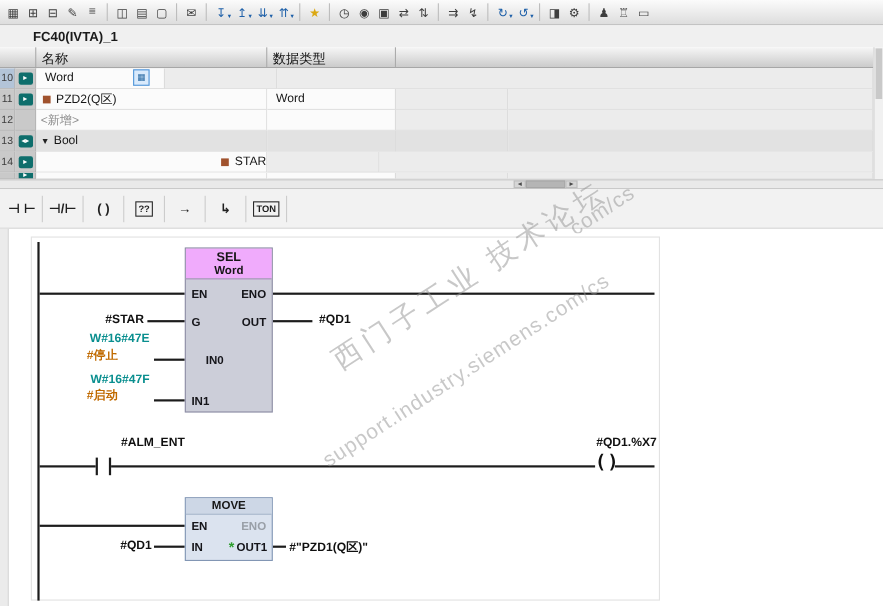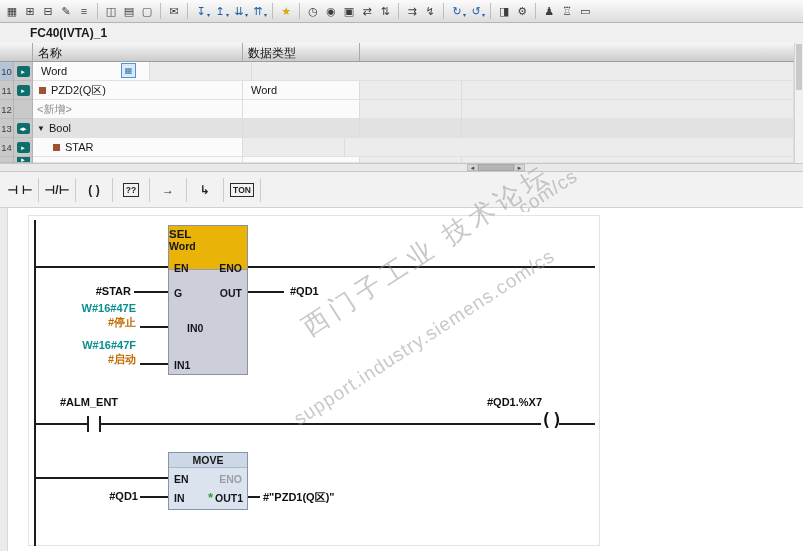--- a/index.html
+++ b/index.html
@@ -44,21 +44,21 @@
   .c-type{flex:0 0 117px;padding-left:8px;position:relative;}
   .c-def{flex:0 0 102px;}
   .c-com{flex:1 1 auto;}
   .bg-white{background:#fbfbfb;}
   .bg-gray{background:#ececec;}
   .row-section .c-name,.row-section .c-type,.row-section .c-def,.row-section .c-com{background:#e2e2e2;}
   .editing{background:#fff;border:1px solid #6f6f6f;}
   .varicon{width:13px;height:11px;background:#0e6e6c;border-radius:2px;color:#fff;
            font-size:7px;line-height:11px;text-align:center;display:block;}
   .bullet{width:7px;height:7px;background:#a0522d;margin:0 5px 0 2px;flex:0 0 auto;}
-  .indent{padding-left:18px;}
+  .indent{padding-left:18px;justify-content:flex-end;}
   .newtext{color:#8c8c8c;}
   .tri{font-size:8px;margin-right:4px;color:#222;}
   .type-btn{position:absolute;right:13px;top:1px;width:15px;height:15px;background:#d9eafc;
             border:1px solid #4f94d8;font-size:8px;color:#2e6da4;display:flex;
             align-items:center;justify-content:center;}
 
   .vscroll{position:absolute;left:794px;top:43px;width:9px;height:120px;background:#f1f1f1;
            border-left:1px solid #d2d2d2;}
   .vthumb{position:absolute;left:1px;top:1px;width:6px;height:46px;background:#c9c9c9;}
 
@@ -81,27 +81,27 @@
   .leftstrip{position:absolute;left:0;top:0;width:8px;height:343px;background:#ebebeb;
              border-right:1px solid #d8d8d8;}
   .netarea{position:absolute;left:28px;top:7px;width:572px;height:331px;border:1px solid #e2e2e2;}
   .rail{position:absolute;left:34px;top:12px;width:2px;height:326px;background:#1c1c1c;}
   .wire{position:absolute;height:2px;background:#1c1c1c;}
   .cbar{position:absolute;width:2px;height:16px;background:#1c1c1c;}
   .paren{position:absolute;font-family:"DejaVu Sans Mono",monospace;font-size:17px;
          line-height:17px;font-weight:bold;color:#101010;}
   .op{position:absolute;font-size:11px;font-weight:bold;color:#101010;white-space:nowrap;}
   .op.r{text-align:right;}
-  .op.c{text-align:left;}
+  .op.c{text-align:right;}
   .op.teal{color:#0a8f8f;}
-  .op.orange{color:#c06a00;}
+  .op.orange{color:#c06a00;text-align:center;}
 
   .selbox{position:absolute;left:168px;top:17px;width:80px;height:150px;background:#ccced9;
           border:1px solid #8f90a6;}
-  .selhead{height:44px;border-bottom:1px solid #9a9bae;background:#eab308;text-align:left;}
+  .selhead{height:28px;border-bottom:1px solid #9a9bae;background:#f0abfc;text-align:center;}
   .seltitle{display:block;font-size:11.5px;font-weight:bold;padding-top:2px;}
   .seltype{display:block;font-size:10.5px;font-weight:bold;}
   .pin{position:absolute;font-size:10.5px;font-weight:bold;color:#15151a;}
   .pin.dim{color:#9aa0a8;}
 
   .movebox{position:absolute;left:168px;top:244px;width:80px;height:58px;background:#dbe3ef;
            border:1px solid #8296b4;}
   .movehead{height:15px;border-bottom:1px solid #aab8cc;background:#cdd7e6;text-align:center;
             font-size:10.5px;font-weight:bold;padding-top:1px;}
   .outflag{color:#2f9e2f;font-size:13px;margin-right:2px;font-weight:bold;}

